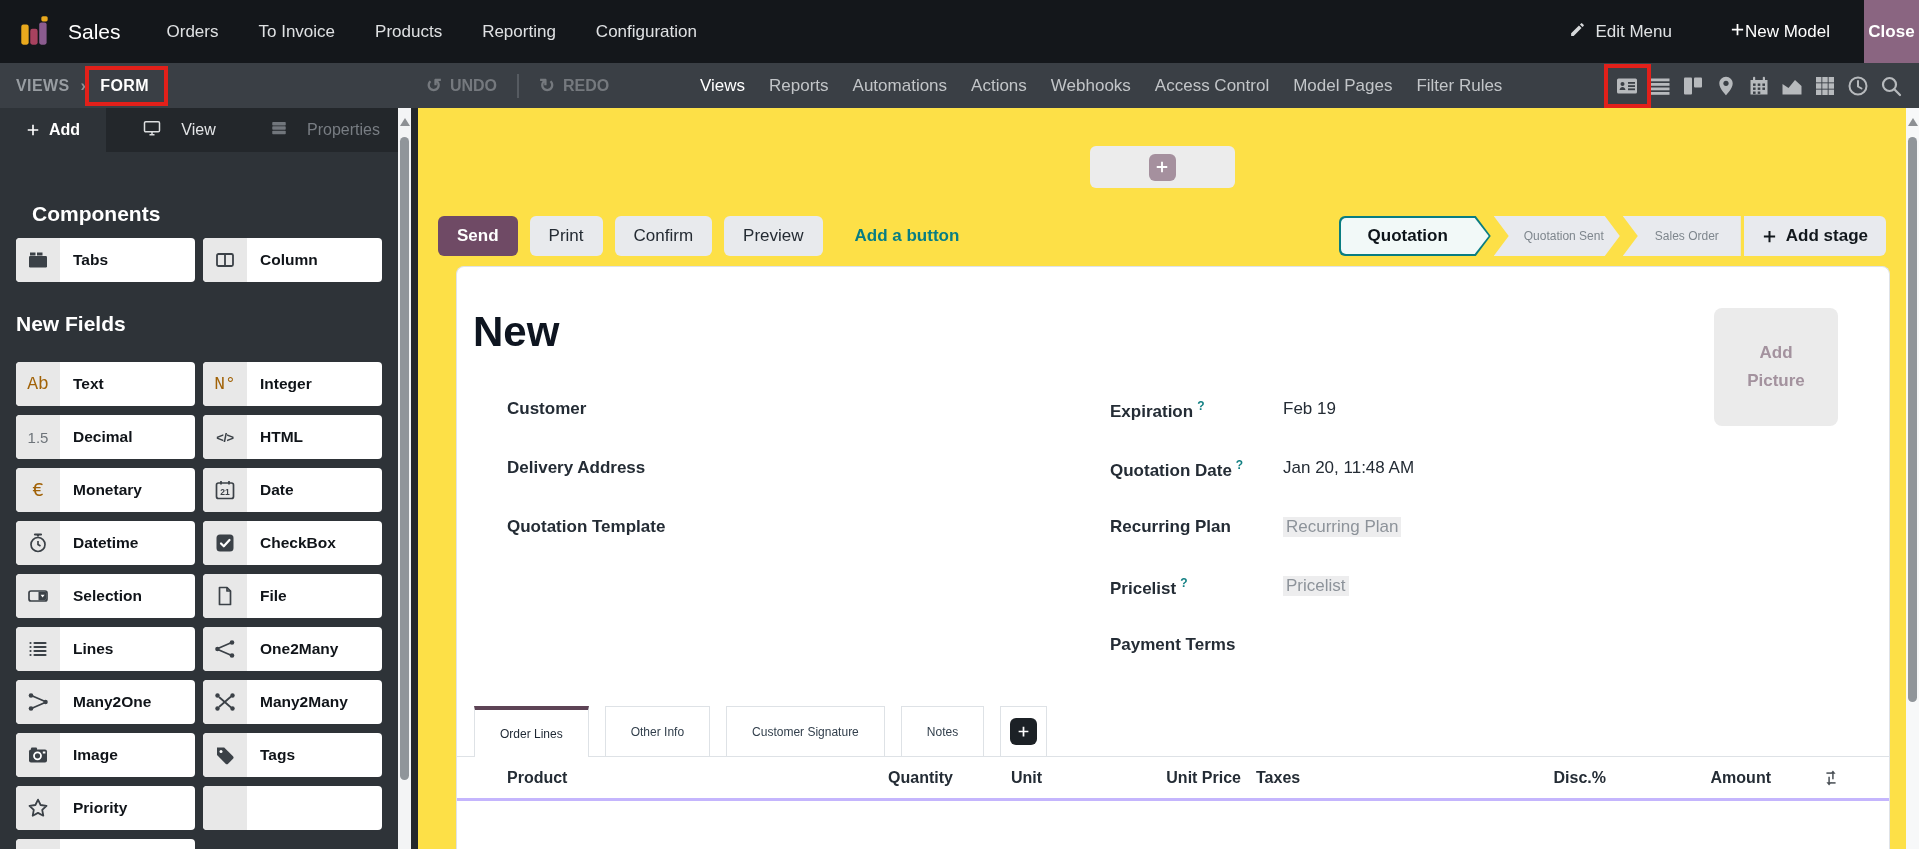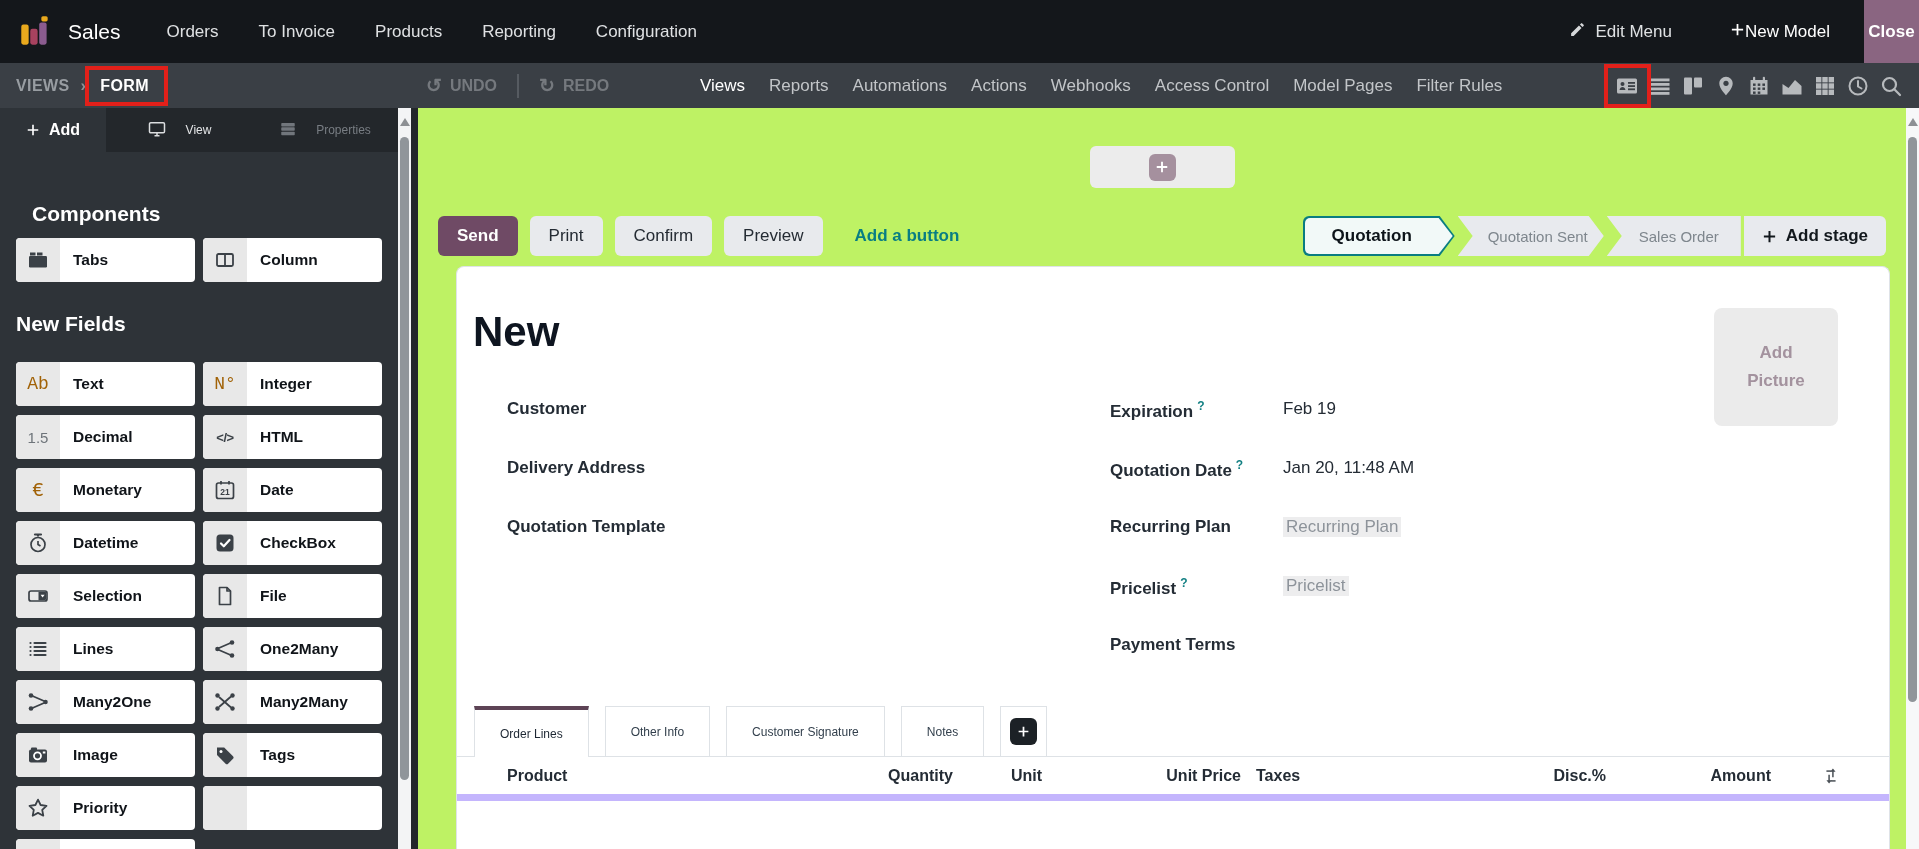--- a/index.html
+++ b/index.html
@@ -42,21 +42,21 @@
   .vicon svg { width:24px; height:24px; }
 
   
   .content { flex:1; display:flex; overflow:hidden; }
 
   
   .sidebar { width:398px; flex-shrink:0; background:#2e3338; display:flex; flex-direction:column; overflow:hidden; }
   .side-tabs { height:44px; flex-shrink:0; display:flex; background:#23272b; }
   .side-tab-add { width:106px; background:#2e3338; color:#fff; font-weight:bold; font-size:16px;
                   display:flex; align-items:center; justify-content:center; gap:9px; cursor:pointer; }
-  .side-tab { flex:1; display:flex; align-items:center; justify-content:center; gap:19px; font-size:12px;
+  .side-tab { flex:1; display:flex; align-items:center; justify-content:center; gap:19px; font-size:16px;
               color:#e3e5e7; cursor:pointer; }
   .side-tab.disabled { color:#787d83; }
   .side-body { flex:1; overflow:hidden; padding:0 16px; }
   .side-title { color:#ffffff; font-size:21px; font-weight:bold; }
   .t-components { margin:50px 16px 12px; }
   .t-newfields { margin:30px 0 26px; }
   .cards { display:grid; grid-template-columns:1fr 1fr; gap:9px 8px; }
   .fcard { height:44px; background:#ffffff; border-radius:4px; display:flex; align-items:center;
            overflow:hidden; cursor:grab; }
   .icell { width:44px; align-self:stretch; background:#e8e8e8; display:flex; align-items:center;
@@ -70,42 +70,42 @@
   
   .scroll-col { width:13px; flex-shrink:0; position:relative; }
   .sb-side { background:#f3f4f5; }
   .sb-main { background:#f7f8f9; }
   .sb-arrow { position:absolute; left:1px; width:0; height:0; border-left:5.5px solid transparent;
               border-right:5.5px solid transparent; border-bottom:8px solid #8d9094; top:10px; margin-left:0.5px; }
   .sb-thumb { position:absolute; left:2px; width:9px; border-radius:4.5px; background:#90959a; }
   .side-edge { width:7px; flex-shrink:0; background:#23272b; }
 
   
-  .main { flex:1; position:relative; background:#bef264; overflow:hidden; }
+  .main { flex:1; position:relative; background:#fde047; overflow:hidden; }
   .drop-plus { width:145px; height:42px; margin:38px auto 0; background:#ececec; border-radius:6px;
                display:flex; align-items:center; justify-content:center; cursor:pointer; }
   .drop-plus-btn { width:27px; height:27px; background:#a5909e; border-radius:6px; display:flex;
                    align-items:center; justify-content:center; }
 
   .action-row { display:flex; align-items:center; margin:28px 20px 0 20px; height:40px; }
   .btn { height:40px; border:none; border-radius:6px; display:flex; align-items:center; padding:0 19px;
          font-size:17px; font-family:inherit; cursor:pointer; }
   .btn-send { background:#6f4a65; color:#ffffff; font-weight:bold; }
   .btn-gray { background:#e8eaed; color:#242b33; margin-left:12px; }
   .add-btn-link { color:#087e83; font-weight:bold; font-size:17px; margin-left:32px; cursor:pointer; }
 
   .pipeline { margin-left:auto; display:flex; height:40px; }
   .stage-active { position:relative; width:152px; flex-shrink:0; cursor:pointer; }
   .stage-active .o { position:absolute; inset:0; background:#0a7d81; border-radius:6px 0 0 6px;
         clip-path:polygon(0 0, calc(100% - 15px) 0, 100% 50%, calc(100% - 15px) 100%, 0 100%); }
   .stage-active .i { position:absolute; inset:2px; background:#f2f9f8; border-radius:5px 0 0 5px;
         clip-path:polygon(0 0, calc(100% - 14px) 0, 100% 50%, calc(100% - 14px) 100%, 0 100%); }
   .stage-active .t { position:absolute; inset:0; display:flex; align-items:center; justify-content:center;
         padding-right:14px; font-weight:bold; font-size:17px; color:#0d141a; }
-  .stage { display:flex; align-items:center; background:#e8eaee; color:#7e868d; font-size:15px;
+  .stage { display:flex; align-items:center; background:#e8eaee; color:#7e868d; font-size:12px;
            margin-left:3px; padding:0 16px 0 30px; cursor:pointer; white-space:nowrap;
            clip-path:polygon(15px 50%, 0 0, calc(100% - 15px) 0, 100% 50%, calc(100% - 15px) 100%, 0 100%); }
   .stage.no-arrow { clip-path:polygon(15px 50%, 0 0, 100% 0, 100% 100%, 0 100%); padding:0 22px 0 32px; }
   .stage-add { margin-left:3px; background:#e8eaee; border-radius:0 6px 6px 0; display:flex; align-items:center;
                gap:9px; padding:0 18px; font-weight:bold; font-size:17px; color:#12181d; cursor:pointer; }
 
   .sheet { margin:10px 16px 0 38px; height:583px; background:#fff; border:1px solid #dfe3e8; border-bottom:none;
            border-radius:8px 8px 0 0; position:relative; overflow:hidden; }
   .sheet-title { margin:42px 0 0 16px; font-size:42px; font-weight:bold; color:#0e1520; line-height:1.1; }
   .fields { display:flex; margin-top:40px; padding-left:50px; }
@@ -124,21 +124,21 @@
   .notebook { position:absolute; left:0; right:0; top:440px; height:50px; display:flex; align-items:flex-end;
               padding-left:17px; border-bottom:1px solid #dee2e6; }
   .ntab { height:50px; display:flex; align-items:center; padding:0 25px; border:1px solid #dee2e6;
           border-bottom:none; margin-right:16px; font-size:12px; color:#33404d; background:#fff; cursor:pointer; }
   .ntab.active { border-top:4px solid #5d4355; height:51px; margin-bottom:-1px; color:#1d2733; }
   .ntab-add { width:47px; justify-content:center; padding:0; }
   .ntab-add-btn { width:27px; height:27px; background:#1c2126; border-radius:6px; display:flex;
                   align-items:center; justify-content:center; }
 
   .olist-header { position:absolute; left:0; right:0; top:490px; height:44px; display:flex; align-items:center;
-                  padding:0 48px 0 50px; border-bottom:7px solid #c4b5fd; font-weight:bold; font-size:16px;
+                  padding:0 48px 0 50px; border-bottom:3px solid #c4b5fd; font-weight:bold; font-size:16px;
                   color:#242c35; }
   .c-product { flex:1; }
   .c-qty { width:120px; text-align:right; }
   .c-unit { width:60px; margin-left:58px; }
   .c-uprice { width:170px; text-align:right; }
   .c-taxes { width:120px; margin-left:15px; }
   .c-disc { width:230px; text-align:right; }
   .c-amount { width:165px; text-align:right; }
   .c-gear { width:70px; display:flex; justify-content:flex-end; cursor:pointer; }
 </style>

